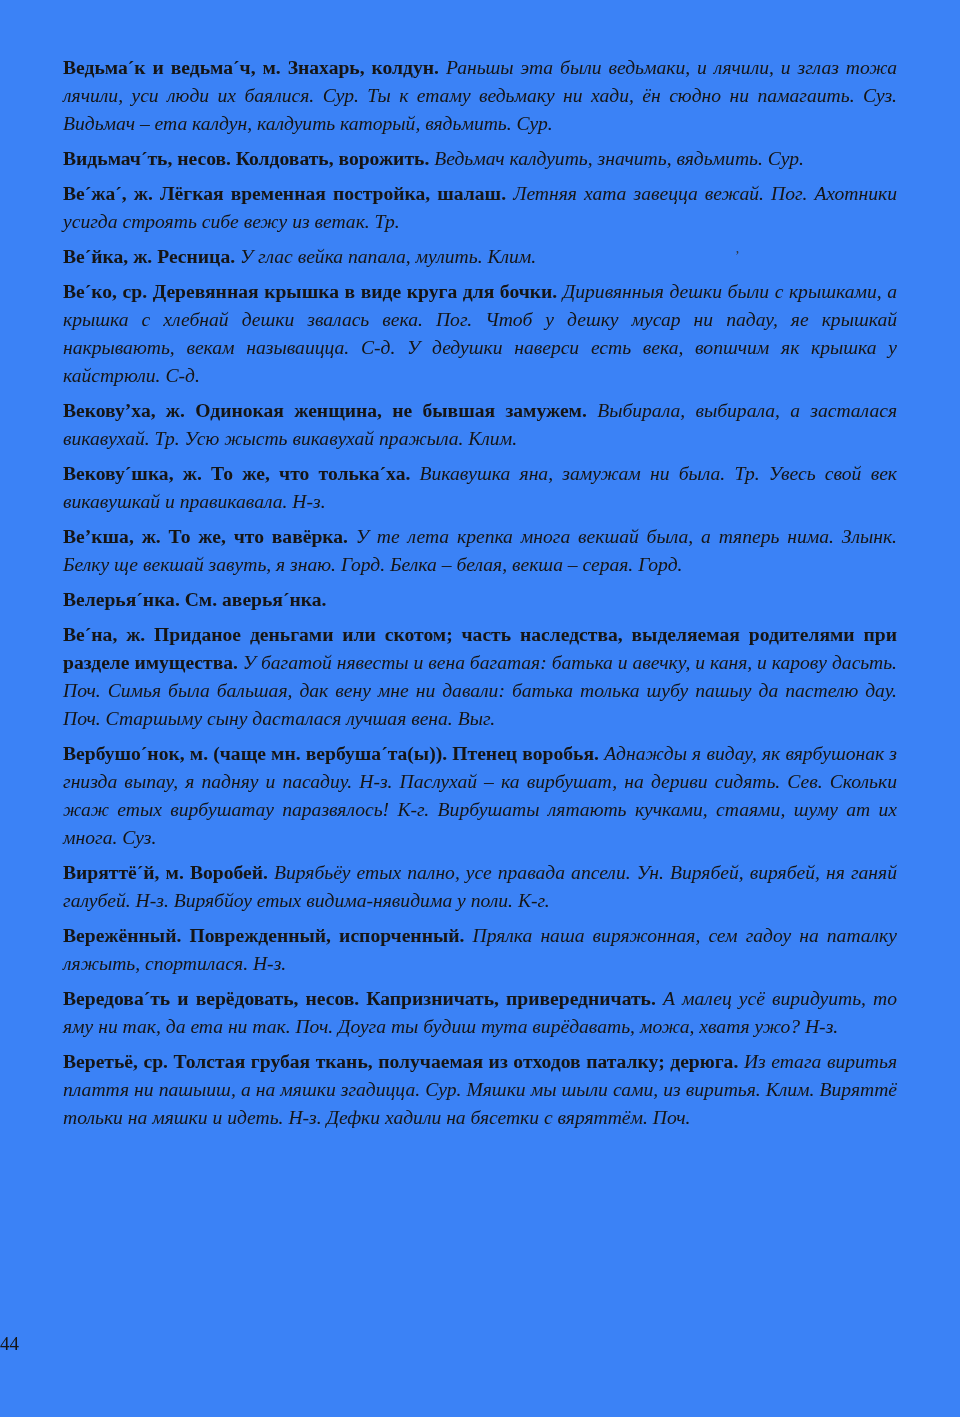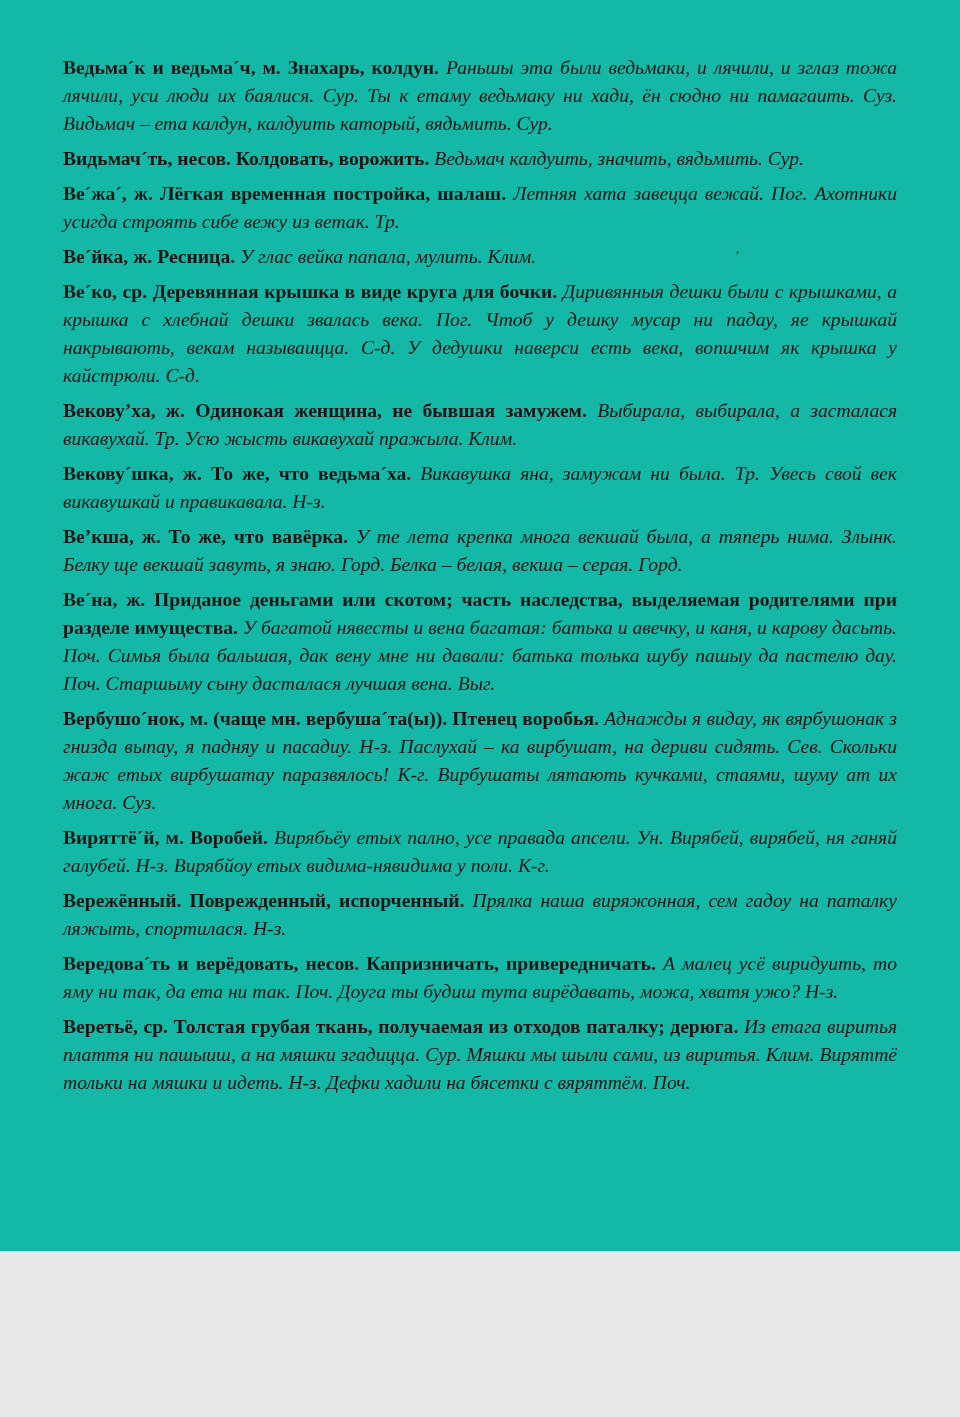--- a/index.html
+++ b/index.html
@@ -1,21 +1,21 @@
 <!DOCTYPE html>
 <html lang="ru"><head>
 <meta charset="utf-8">
 <style>
   html, body { margin: 0; padding: 0; background: #e8e8e8; }
   .sheet {
     position: relative;
     width: 960px;
-    height: 1251px;
+    height: 1417px;
     margin: 0 auto;
-    background: #14b8a6;
+    background: #3b82f6;
     overflow: hidden;
     font-family: "Liberation Serif", "DejaVu Serif", serif;
     color: #151515;
   }
   .text-area {
     position: absolute;
     left: 63px;
     top: 54px;
     width: 834px;
   }
@@ -57,24 +57,25 @@
   <p class="entry"><span class="head">Видьмач´ть, несов. Колдовать, ворожить.</span> <span class="ex">Ведьмач калдуить, значить, вядьмить. Сур.</span></p>
 
   <p class="entry"><span class="head">Ве´жа´, ж. Лёгкая временная постройка, шалаш.</span> <span class="ex">Летняя хата завецца вежай. Пог. Ахотники усигда строять сибе вежу из ветак. Тр.</span></p>
 
   <p class="entry"><span class="head">Ве´йка, ж. Ресница.</span> <span class="ex">У глас вейка папала, мулить. Клим.</span></p>
 
   <p class="entry"><span class="head">Ве´ко, ср. Деревянная крышка в виде круга для бочки.</span> <span class="ex">Диривянныя дешки были с крышками, а крышка с хлебнай дешки звалась века. Пог. Чтоб у дешку мусар ни падау, яе крышкай накрывають, векам называицца. С-д. У дедушки наверси есть века, вопшчим як крышка у кайстрюли. С-д.</span></p>
 
   <p class="entry"><span class="head">Векову’ха, ж. Одинокая женщина, не бывшая замужем.</span> <span class="ex">Выбирала, выбирала, а засталася викавухай. Тр. Усю жысть викавухай пражыла. Клим.</span></p>
 
-  <p class="entry"><span class="head">Векову´шка, ж. То же, что ведьма´ха.</span> <span class="ex">Викавушка яна, замужам ни была. Тр. Увесь свой век викавушкай и правикавала. Н-з.</span></p>
+  <p class="entry"><span class="head">Векову´шка, ж. То же, что толька´ха.</span> <span class="ex">Викавушка яна, замужам ни была. Тр. Увесь свой век викавушкай и правикавала. Н-з.</span></p>
 
   <p class="entry"><span class="head">Ве’кша, ж. То же, что вавёрка.</span> <span class="ex">У те лета крепка многа векшай была, а тяперь нима. Злынк. Белку ще векшай завуть, я знаю. Горд. Белка – белая, векша – серая. Горд.</span></p>
 
+  <p class="entry"><span class="head">Велерья´нка. См. аверья´нка.</span> </p>
 
   <p class="entry"><span class="head">Ве´на, ж. Приданое деньгами или скотом; часть наследства, выделяемая родителями при разделе имущества.</span> <span class="ex">У багатой нявесты и вена багатая: батька и авечку, и каня, и карову дасьть. Поч. Симья была бальшая, дак вену мне ни давали: батька толька шубу пашыу да пастелю дау. Поч. Старшыму сыну дасталася лучшая вена. Выг.</span></p>
 
   <p class="entry"><span class="head">Вербушо´нок, м. (чаще мн. вербуша´та(ы)). Птенец воробья.</span> <span class="ex">Аднажды я видау, як вярбушонак з гнизда выпау, я падняу и пасадиу. Н-з. Паслухай – ка вирбушат, на дериви сидять. Сев. Скольки жаж етых вирбушатау паразвялось! К-г. Вирбушаты лятають кучками, стаями, шуму ат их многа. Суз.</span></p>
 
   <p class="entry"><span class="head">Виряттё´й, м. Воробей.</span> <span class="ex">Вирябьёу етых пално, усе правада апсели. Ун. Вирябей, вирябей, ня ганяй галубей. Н-з. Вирябйоу етых видима-нявидима у поли. К-г.</span></p>
 
 
   <p class="entry"><span class="head">Вережённый. Поврежденный, испорченный.</span> <span class="ex">Прялка наша виряжонная, сем гадоу на паталку ляжыть, спортилася. Н-з.</span></p>
 

